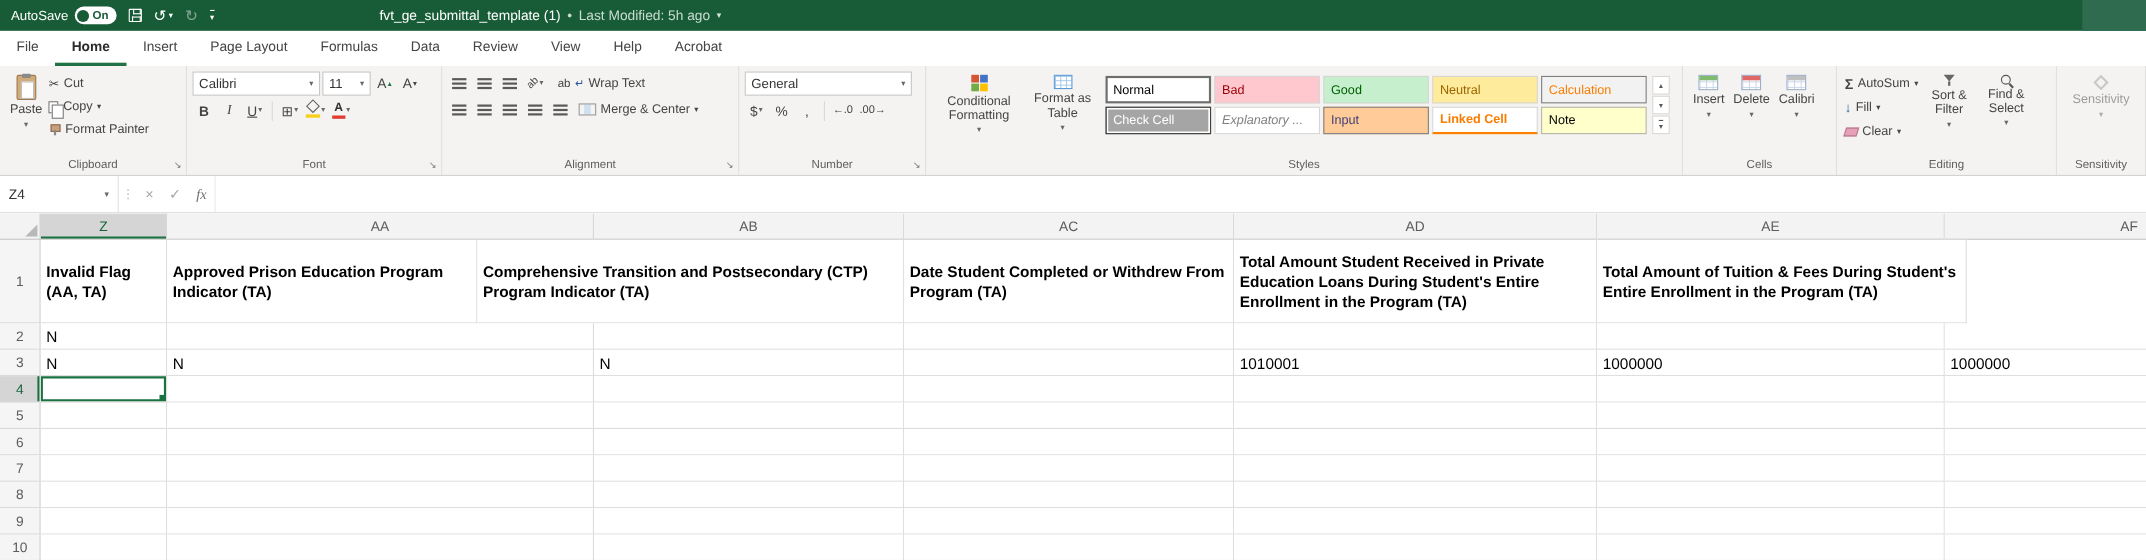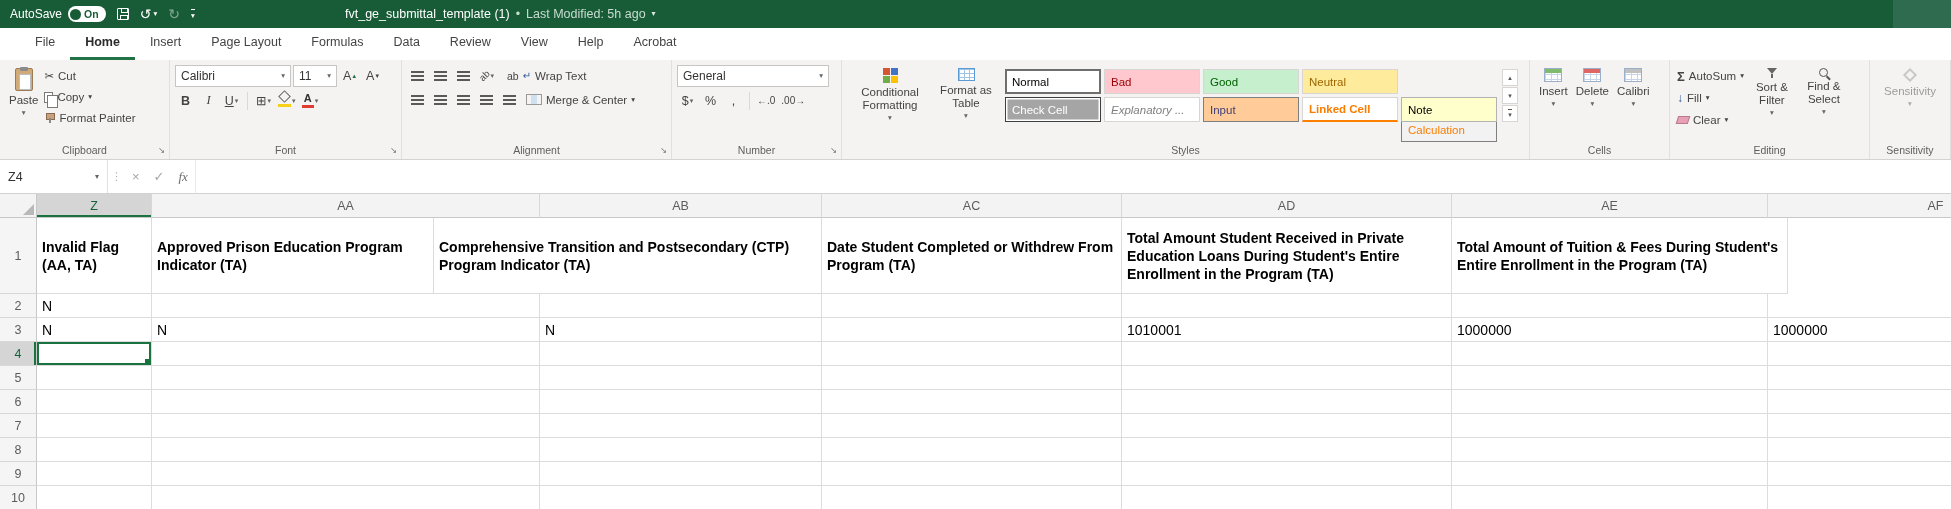--- a/index.html
+++ b/index.html
@@ -21,21 +21,21 @@
   .doc-title{position:absolute;left:345px;top:0;height:28px;display:flex;align-items:center;gap:6px;font-size:12.5px;white-space:nowrap}
   .doc-title .meta{color:#c9dcd1}
   .doc-title .chev{color:#d8e6de;font-size:8px}
   .search-box{position:absolute;left:765px;top:4px;width:300px;height:20px;background:#9db5a7;border:1px solid #7d9c8c;border-radius:2px;display:flex;align-items:center;gap:8px;padding:0 8px}
   .search-ic{width:9px;height:9px;border:1.5px solid #2a3b32;border-radius:50%;position:relative;flex:0 0 auto}
   .search-ic::after{content:"";position:absolute;width:5px;height:1.5px;background:#2a3b32;transform:rotate(45deg);right:-4px;bottom:-2px}
   .search-box input{background:transparent;border:none;outline:none;width:100%;font-size:12px;color:#1d2b24;font-family:"Liberation Sans",sans-serif}
   .search-box input::placeholder{color:#2e4036}
   .tb-right{position:absolute;right:0;top:0;width:58px;height:28px;background:#2f6b4f}
   
-  .tabrow{height:32px;background:#fff;display:flex;padding-left:20px}
+  .tabrow{height:32px;background:#fff;display:flex;padding-left:0}
   .tab{padding:7px 15px 8px;font-size:12.5px;color:#444;cursor:default;border-bottom:3px solid transparent}
   .tab.active{font-weight:bold;color:#2b2b2b;border-bottom-color:#217346}
   
   .ribbon{height:100px;background:#f4f3f2;display:flex;border-bottom:1px solid #d5d3d1}
   .rgroup{display:flex;flex-direction:column;border-right:1px solid #e2e0de;flex:0 0 auto}
   .rbody{flex:1;display:flex;align-items:flex-start;padding:5px 5px 0}
   .rbody.col{flex-direction:column;gap:3px}
   .rlabel{height:19px;display:flex;align-items:center;justify-content:center;font-size:10.5px;color:#605e5c;position:relative}
   .launcher{position:absolute;right:4px;bottom:4px;font-size:8.5px;color:#7a7876}
   .hrow{display:flex;align-items:center;gap:2px}
@@ -355,21 +355,21 @@
       <div class="bigbtn" style="width:66px">
         <span class="fat-ic"></span>
         <span class="cap">Format as Table</span>
         <span class="chev">▾</span>
       </div>
       <div class="gallery">
         <div class="tile sel" style="background-color: rgb(255, 255, 255); color: rgb(0, 0, 0); border-color: rgb(110, 110, 110);">Normal</div>
         <div class="tile" style="background-color: rgb(255, 199, 206); color: rgb(156, 0, 6);">Bad</div>
         <div class="tile" style="background-color: rgb(198, 239, 206); color: rgb(0, 97, 0);">Good</div>
         <div class="tile" style="background-color: rgb(255, 235, 156); color: rgb(156, 101, 0);">Neutral</div>
-        <div class="tile" style="background-color: rgb(242, 242, 242); color: rgb(250, 125, 0); border-color: rgb(127, 127, 127); margin-top: 48px;">Calculation</div>
+        <div class="tile" style="background-color: rgb(242, 242, 242); color: rgb(250, 125, 0); border-color: rgb(127, 127, 127);">Calculation</div>
         <div class="tile cc" style="background-color: rgb(165, 165, 165); color: rgb(255, 255, 255); border-color: rgb(63, 63, 63);">Check Cell</div>
         <div class="tile itl" style="background-color: rgb(255, 255, 255); color: rgb(127, 127, 127);">Explanatory ...</div>
         <div class="tile" style="background-color: rgb(255, 204, 153); color: rgb(63, 63, 118); border-color: rgb(127, 127, 127);">Input</div>
         <div class="tile lc" style="background-color: rgb(255, 255, 255); color: rgb(250, 125, 0); font-weight: bold;">Linked Cell</div>
         <div class="tile" style="background-color: rgb(255, 255, 204); color: rgb(0, 0, 0); border-color: rgb(178, 178, 178);">Note</div>
       </div>
       <div class="garrows">
         <div class="ga">
             <span>▴</span>
           </div>

